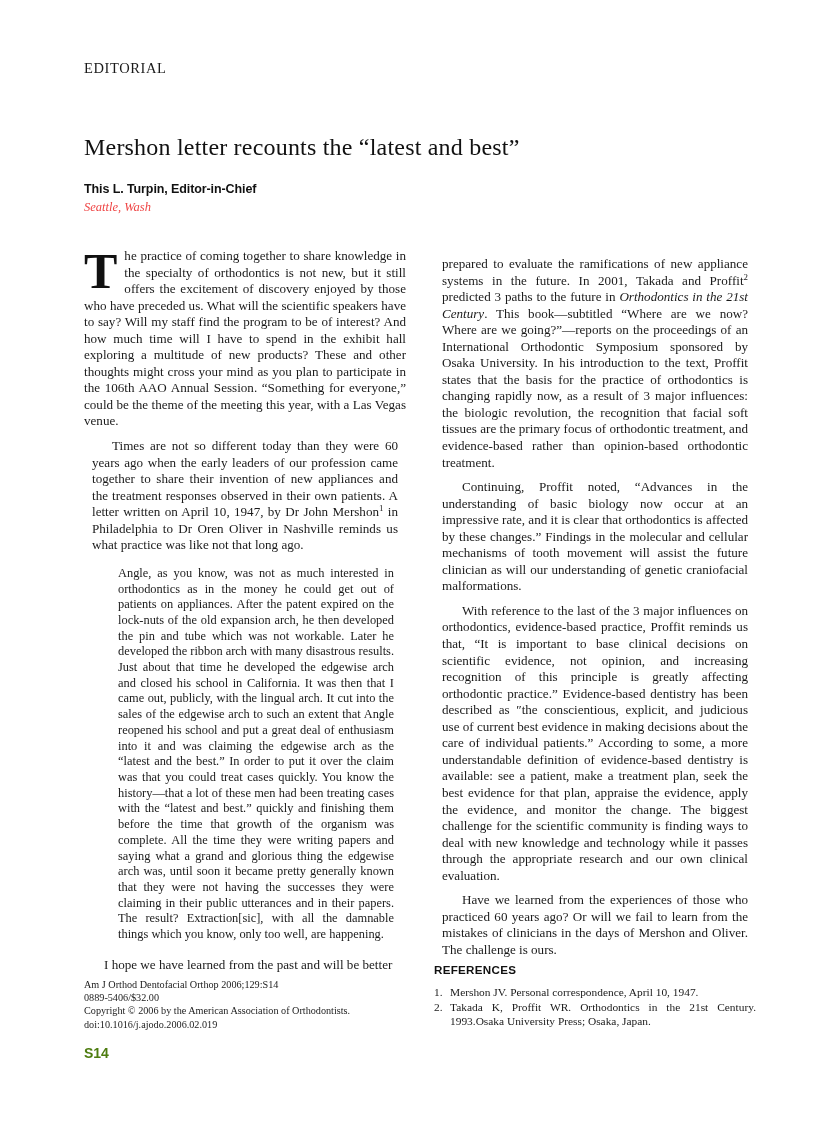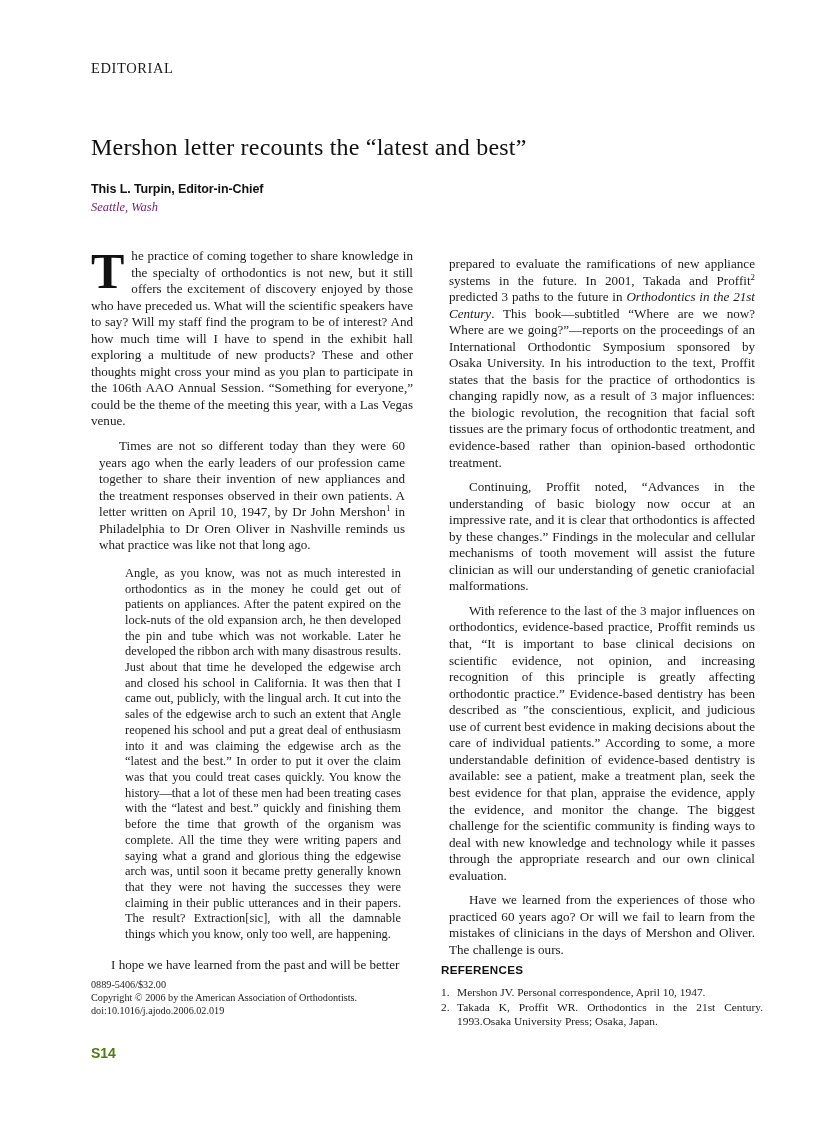--- a/index.html
+++ b/index.html
@@ -11,21 +11,21 @@
     width: 838px;
     height: 1122px;
     font-family: "Liberation Serif", "DejaVu Serif", serif;
     color: #1a1a1a;
     position: relative;
     overflow: hidden;
   }
 
   .page {
     position: absolute;
-    left: 91px;
+    left: 84px;
     top: 0;
     width: 671px;
     height: 830px;
   }
 
   
   .kicker {
     position: absolute;
     top: 60px;
     left: 0;
@@ -60,21 +60,21 @@
     color: #111;
   }
 
   .affiliation {
     position: absolute;
     top: 200px;
     left: 0;
     font-family: "Liberation Serif", "DejaVu Serif", serif;
     font-style: italic;
     font-size: 12.5px;
-    color: #701a75;
+    color: #ef4444;
   }
 
   
   .col {
     position: absolute;
     top: 248px;
     width: 322px;
     font-size: 13.1px;
     line-height: 16.55px;
     text-align: justify;
@@ -223,20 +223,21 @@
     <p class="para no-indent"><span>prepared to evaluate the ramifications of new appliance systems in the future. In 2001, Takada and Proffit</span><sup>2</sup><span> predicted 3 paths to the future in </span><em class="ital">Orthodontics in the 21st Century</em><span>. This book—subtitled “Where are we now? Where are we going?”—reports on the proceedings of an International Orthodontic Symposium sponsored by Osaka University. In his introduction to the text, Proffit states that the basis for the practice of orthodontics is changing rapidly now, as a result of 3 major influences: the biologic revolution, the recognition that facial soft tissues are the primary focus of orthodontic treatment, and evidence-based rather than opinion-based orthodontic treatment.</span></p>
 
     <p class="para">Continuing, Proffit noted, “Advances in the understanding of basic biology now occur at an impressive rate, and it is clear that orthodontics is affected by these changes.” Findings in the molecular and cellular mechanisms of tooth movement will assist the future clinician as will our understanding of genetic craniofacial malformations.</p>
 
     <p class="para">With reference to the last of the 3 major influences on orthodontics, evidence-based practice, Proffit reminds us that, “It is important to base clinical decisions on scientific evidence, not opinion, and increasing recognition of this principle is greatly affecting orthodontic practice.” Evidence-based dentistry has been described as ″the conscientious, explicit, and judicious use of current best evidence in making decisions about the care of individual patients.” According to some, a more understandable definition of evidence-based dentistry is available: see a patient, make a treatment plan, seek the best evidence for that plan, appraise the evidence, apply the evidence, and monitor the change. The biggest challenge for the scientific community is finding ways to deal with new knowledge and technology while it passes through the appropriate research and our own clinical evaluation.</p>
 
     <p class="para">Have we learned from the experiences of those who practiced 60 years ago? Or will we fail to learn from the mistakes of clinicians in the days of Mershon and Oliver. The challenge is ours.</p>
   </div>
 
   <div class="footnote">
+    <div>Am J Orthod Dentofacial Orthop 2006;129:S14</div>
     <div>0889-5406/$32.00</div>
     <div>Copyright © 2006 by the American Association of Orthodontists.</div>
     <div>doi:10.1016/j.ajodo.2006.02.019</div>
   </div>
 
   <div class="page-number">S14</div>
 
   <div class="refs">
     <div class="refs-heading">REFERENCES</div>
     <div class="ref-item">

